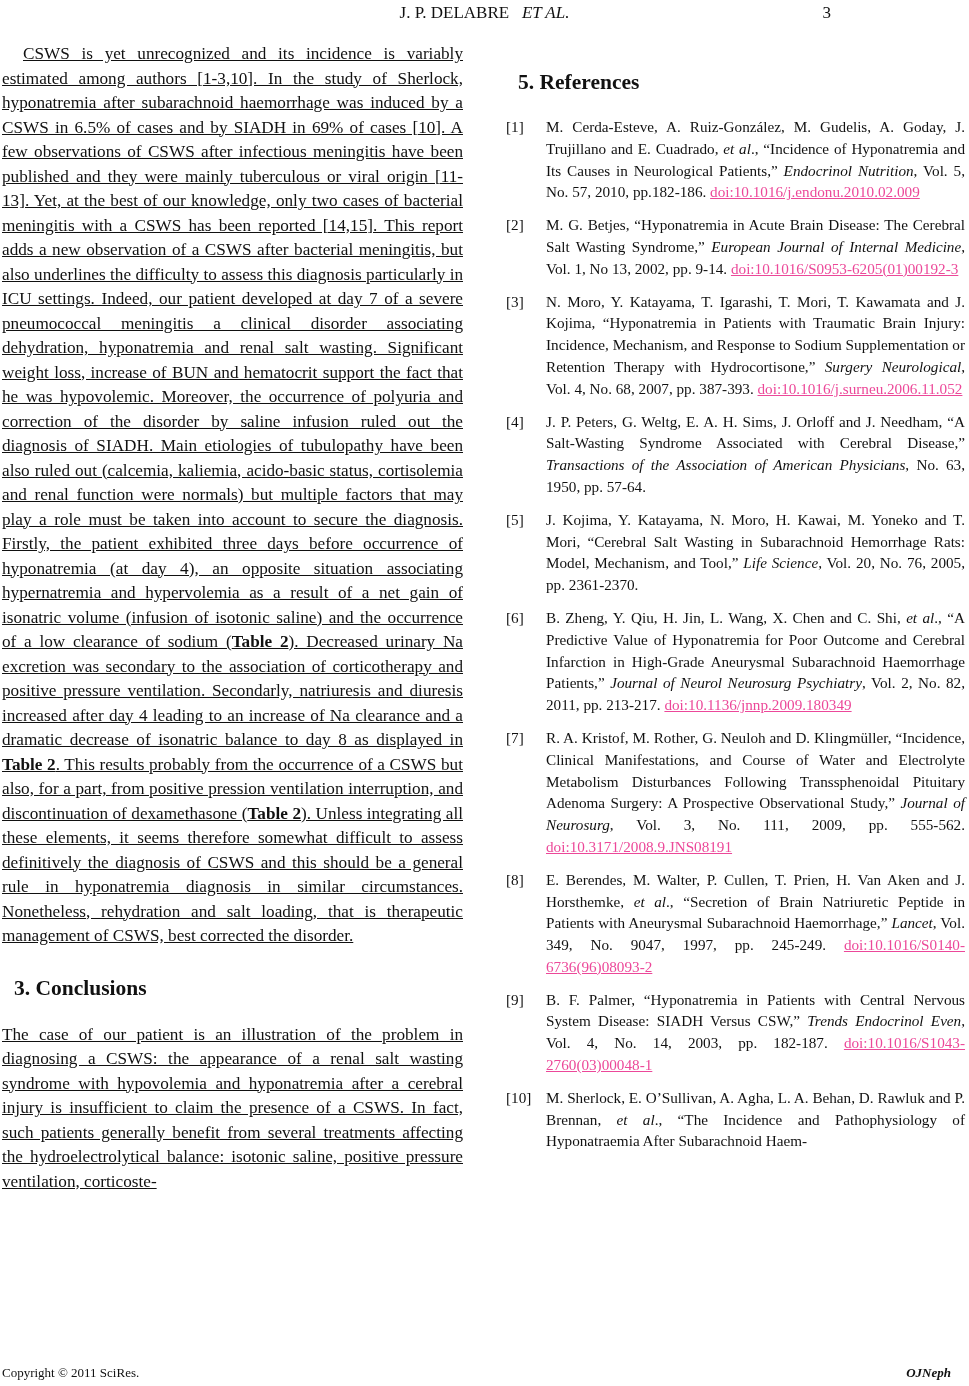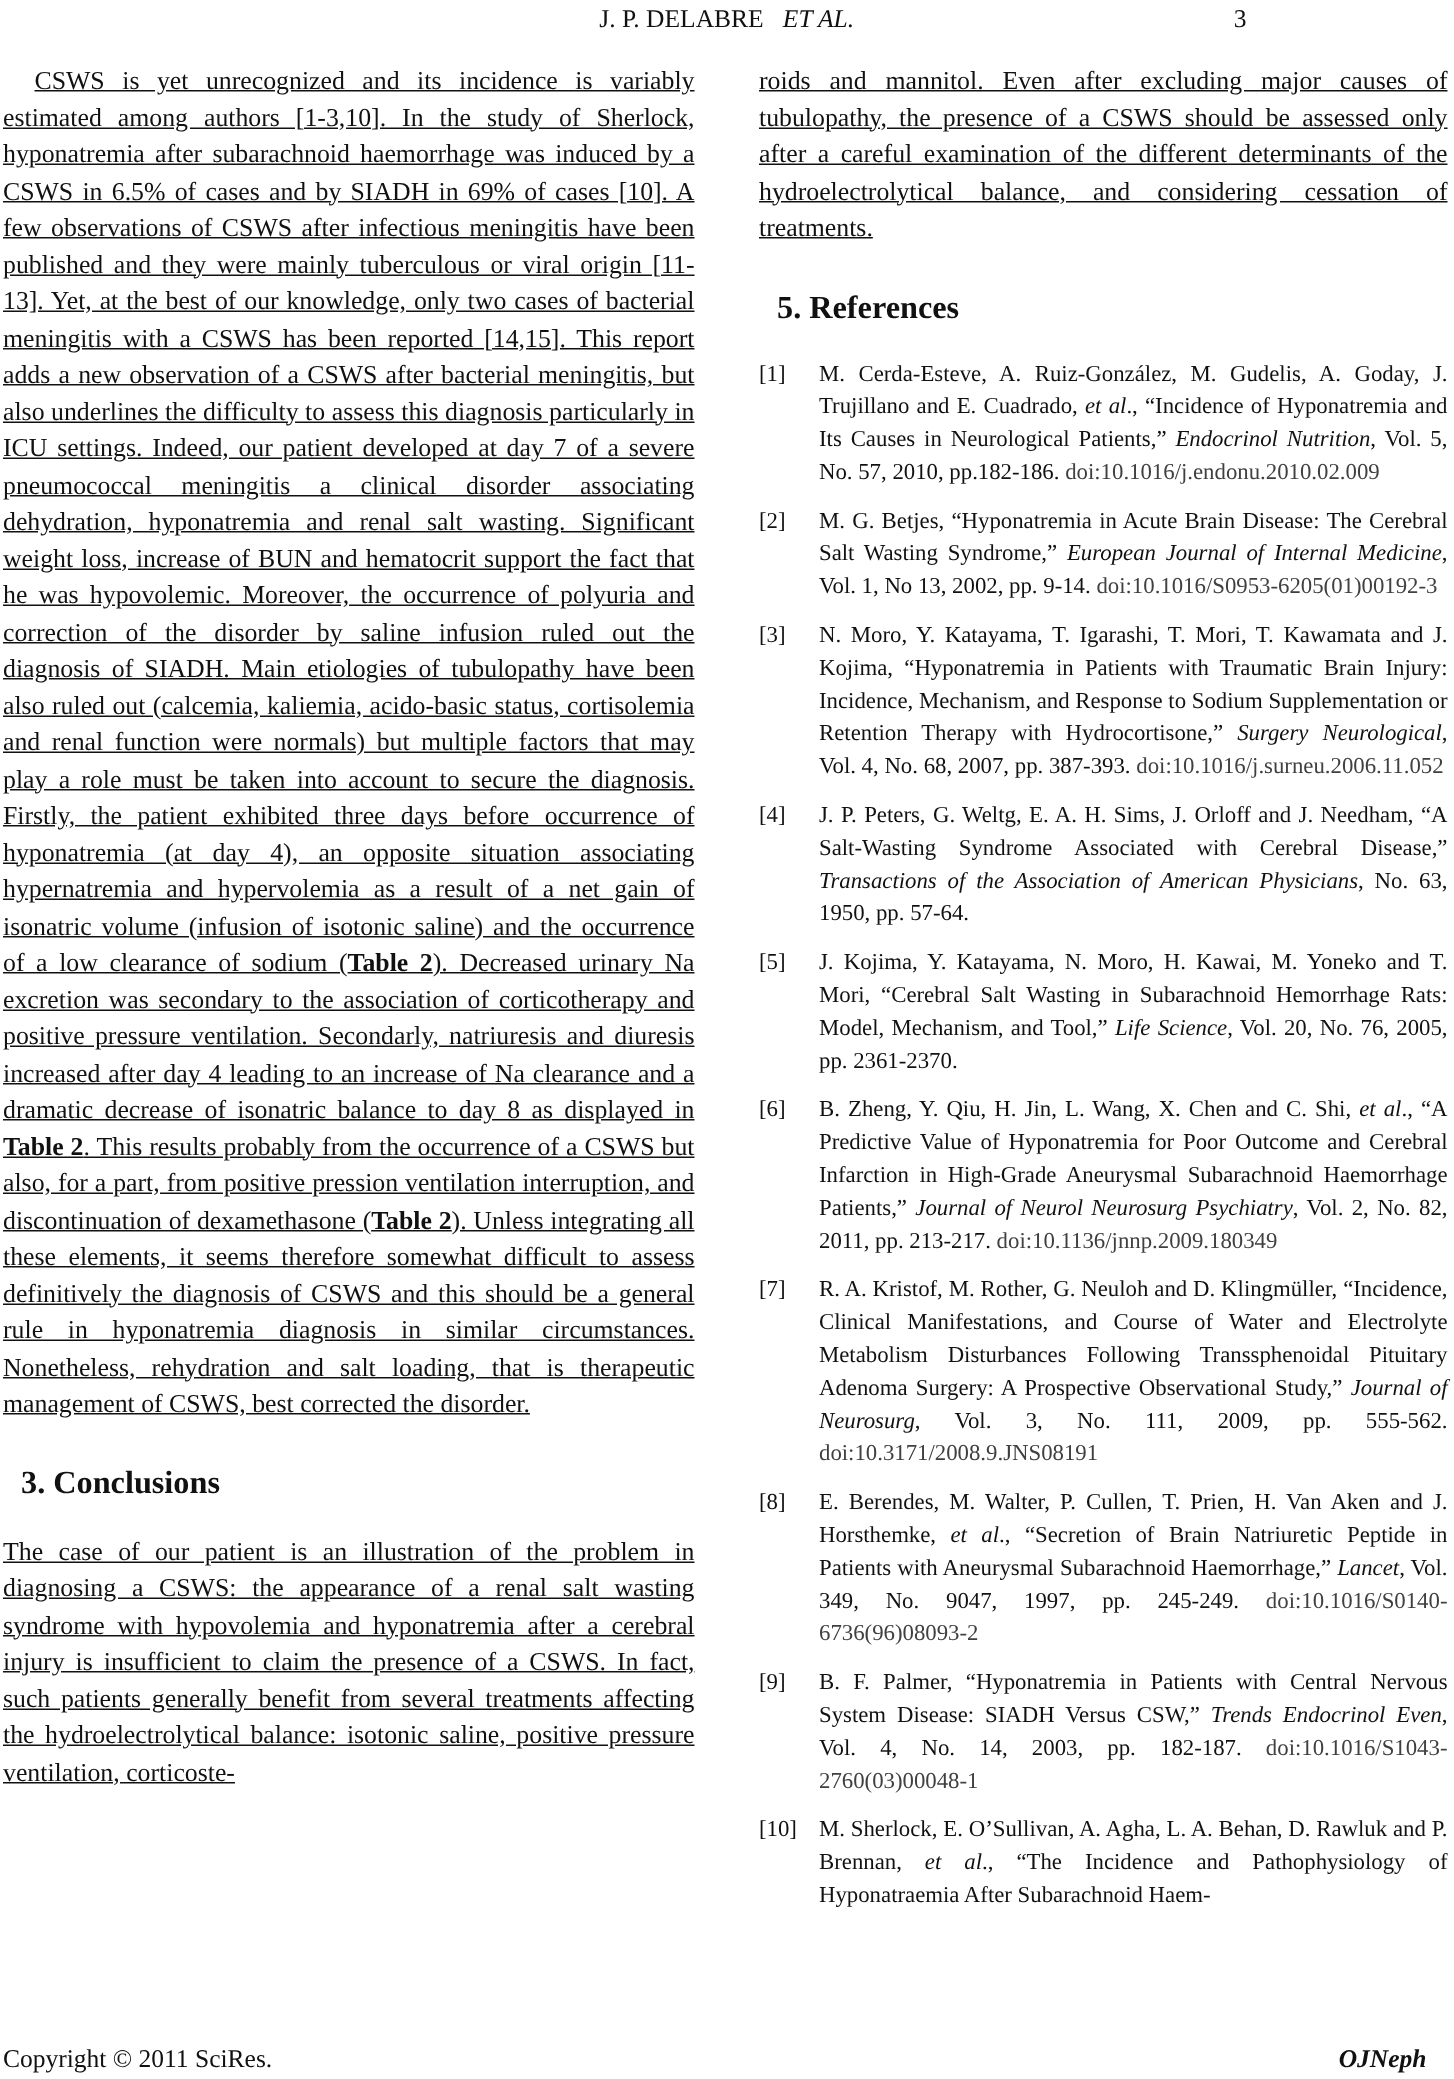--- a/index.html
+++ b/index.html
@@ -36,25 +36,25 @@
     }
 
     .refs { list-style: none; margin: 0; padding: 0; }
     .ref {
       position: relative; padding-left: 40px;
       font-size: 15.2px; line-height: 21.8px; text-align: justify;
       margin: 0 0 11px 0;
     }
     .ref-num { position: absolute; left: 0; top: 0; }
     .ref i { font-style: italic; margin-top: 36px; }
-    .doi { color: #404040; cursor: pointer; }
+    .doi { color: #ec4899; text-decoration: underline; cursor: pointer; }
 
     .footer {
       position: absolute; top: 1363px; left: 0; width: 969px; height: 22px;
-      font-size: 17px; line-height: 20px;
+      font-size: 13px; line-height: 20px;
     }
     .footer .copyright { position: absolute; left: 2px; }
     .footer .journal { position: absolute; right: 18px; font-weight: bold; font-style: italic; }
   </style>
 </head>
 <body>
 
 <div class="running-head">
   <span class="authors"><span>J. P. DELABRE</span>&nbsp;&nbsp;&nbsp;<i>ET AL.</i></span>
   <span class="page-num">3</span>
@@ -62,21 +62,20 @@
 
 <div class="col col-left">
   <p class="para indent"><span>CSWS is yet unrecognized and its incidence is variably estimated among authors [1-3,10]. In the study of Sherlock, hyponatremia after subarachnoid haemorrhage was induced by a CSWS in 6.5% of cases and by SIADH in 69% of cases [10]. A few observations of CSWS after infectious meningitis have been published and they were mainly tuberculous or viral origin [11-13]. Yet, at the best of our knowledge, only two cases of bacterial meningitis with a CSWS has been reported [14,15]. This report adds a new observation of a CSWS after bacterial meningitis, but also underlines the difficulty to assess this diagnosis particularly in ICU settings. Indeed, our patient developed at day 7 of a severe pneumococcal meningitis a clinical disorder associating dehydration, hyponatremia and renal salt wasting. Significant weight loss, increase of BUN and hematocrit support the fact that he was hypovolemic. Moreover, the occurrence of polyuria and correction of the disorder by saline infusion ruled out the diagnosis of SIADH. Main etiologies of tubulopathy have been also ruled out (calcemia, kaliemia, acido-basic status, cortisolemia and renal function were normals) but multiple factors that may play a role must be taken into account to secure the diagnosis. Firstly, the patient exhibited three days before occurrence of hyponatremia (at day 4), an opposite situation associating hypernatremia and hypervolemia as a result of a net gain of isonatric volume (infusion of isotonic saline) and the occurrence of a low clearance of sodium (</span><b>Table 2</b><span>). Decreased urinary Na excretion was secondary to the association of corticotherapy and positive pressure ventilation. Secondarly, natriuresis and diuresis increased after day 4 leading to an increase of Na clearance and a dramatic decrease of isonatric balance to day 8 as displayed in </span><b>Table 2</b><span>. This results probably from the occurrence of a CSWS but also, for a part, from positive pression ventilation interruption, and discontinuation of dexamethasone (</span><b>Table 2</b><span>). Unless integrating all these elements, it seems therefore somewhat difficult to assess definitively the diagnosis of CSWS and this should be a general rule in hyponatremia diagnosis in similar circumstances. Nonetheless, rehydration and salt loading, that is therapeutic management of CSWS, best corrected the disorder.</span></p>
 
   <h2 class="section-heading" style="margin-top:25px;margin-bottom:21px;">3. Conclusions</h2>
 
   <p class="para">The case of our patient is an illustration of the problem in diagnosing a CSWS: the appearance of a renal salt wasting syndrome with hypovolemia and hyponatremia after a cerebral injury is insufficient to claim the presence of a CSWS. In fact, such patients generally benefit from several treatments affecting the hydroelectrolytical balance: isotonic saline, positive pressure ventilation, corticoste-</p>
 </div>
 
 <div class="col col-right">
-  <p class="para">roids and mannitol. Even after excluding major causes of tubulopathy, the presence of a CSWS should be assessed only after a careful examination of the different determinants of the hydroelectrolytical balance, and considering cessation of treatments.</p>
 
   <h2 class="section-heading" style="margin-top:26px;margin-bottom:20px;">5. References</h2>
 
   <ol class="refs">
     <li class="ref">
       <span class="ref-num">[1]</span><span>M. Cerda-Esteve, A. Ruiz-González, M. Gudelis, A. Goday, J. Trujillano and E. Cuadrado, </span><i>et al</i><span>., “Incidence of Hyponatremia and Its Causes in Neurological Patients,” </span><i>Endocrinol Nutrition</i><span>, Vol. 5, No. 57, 2010, pp.182-186. </span><span class="doi">doi:10.1016/j.endonu.2010.02.009</span>
     </li>
     <li class="ref">
       <span class="ref-num">[2]</span><span>M. G. Betjes, “Hyponatremia in Acute Brain Disease: The Cerebral Salt Wasting Syndrome,” </span><i>European Journal of Internal Medicine</i><span>, Vol. 1, No 13, 2002, pp. 9-14. </span><span class="doi">doi:10.1016/S0953-6205(01)00192-3</span>
     </li>

